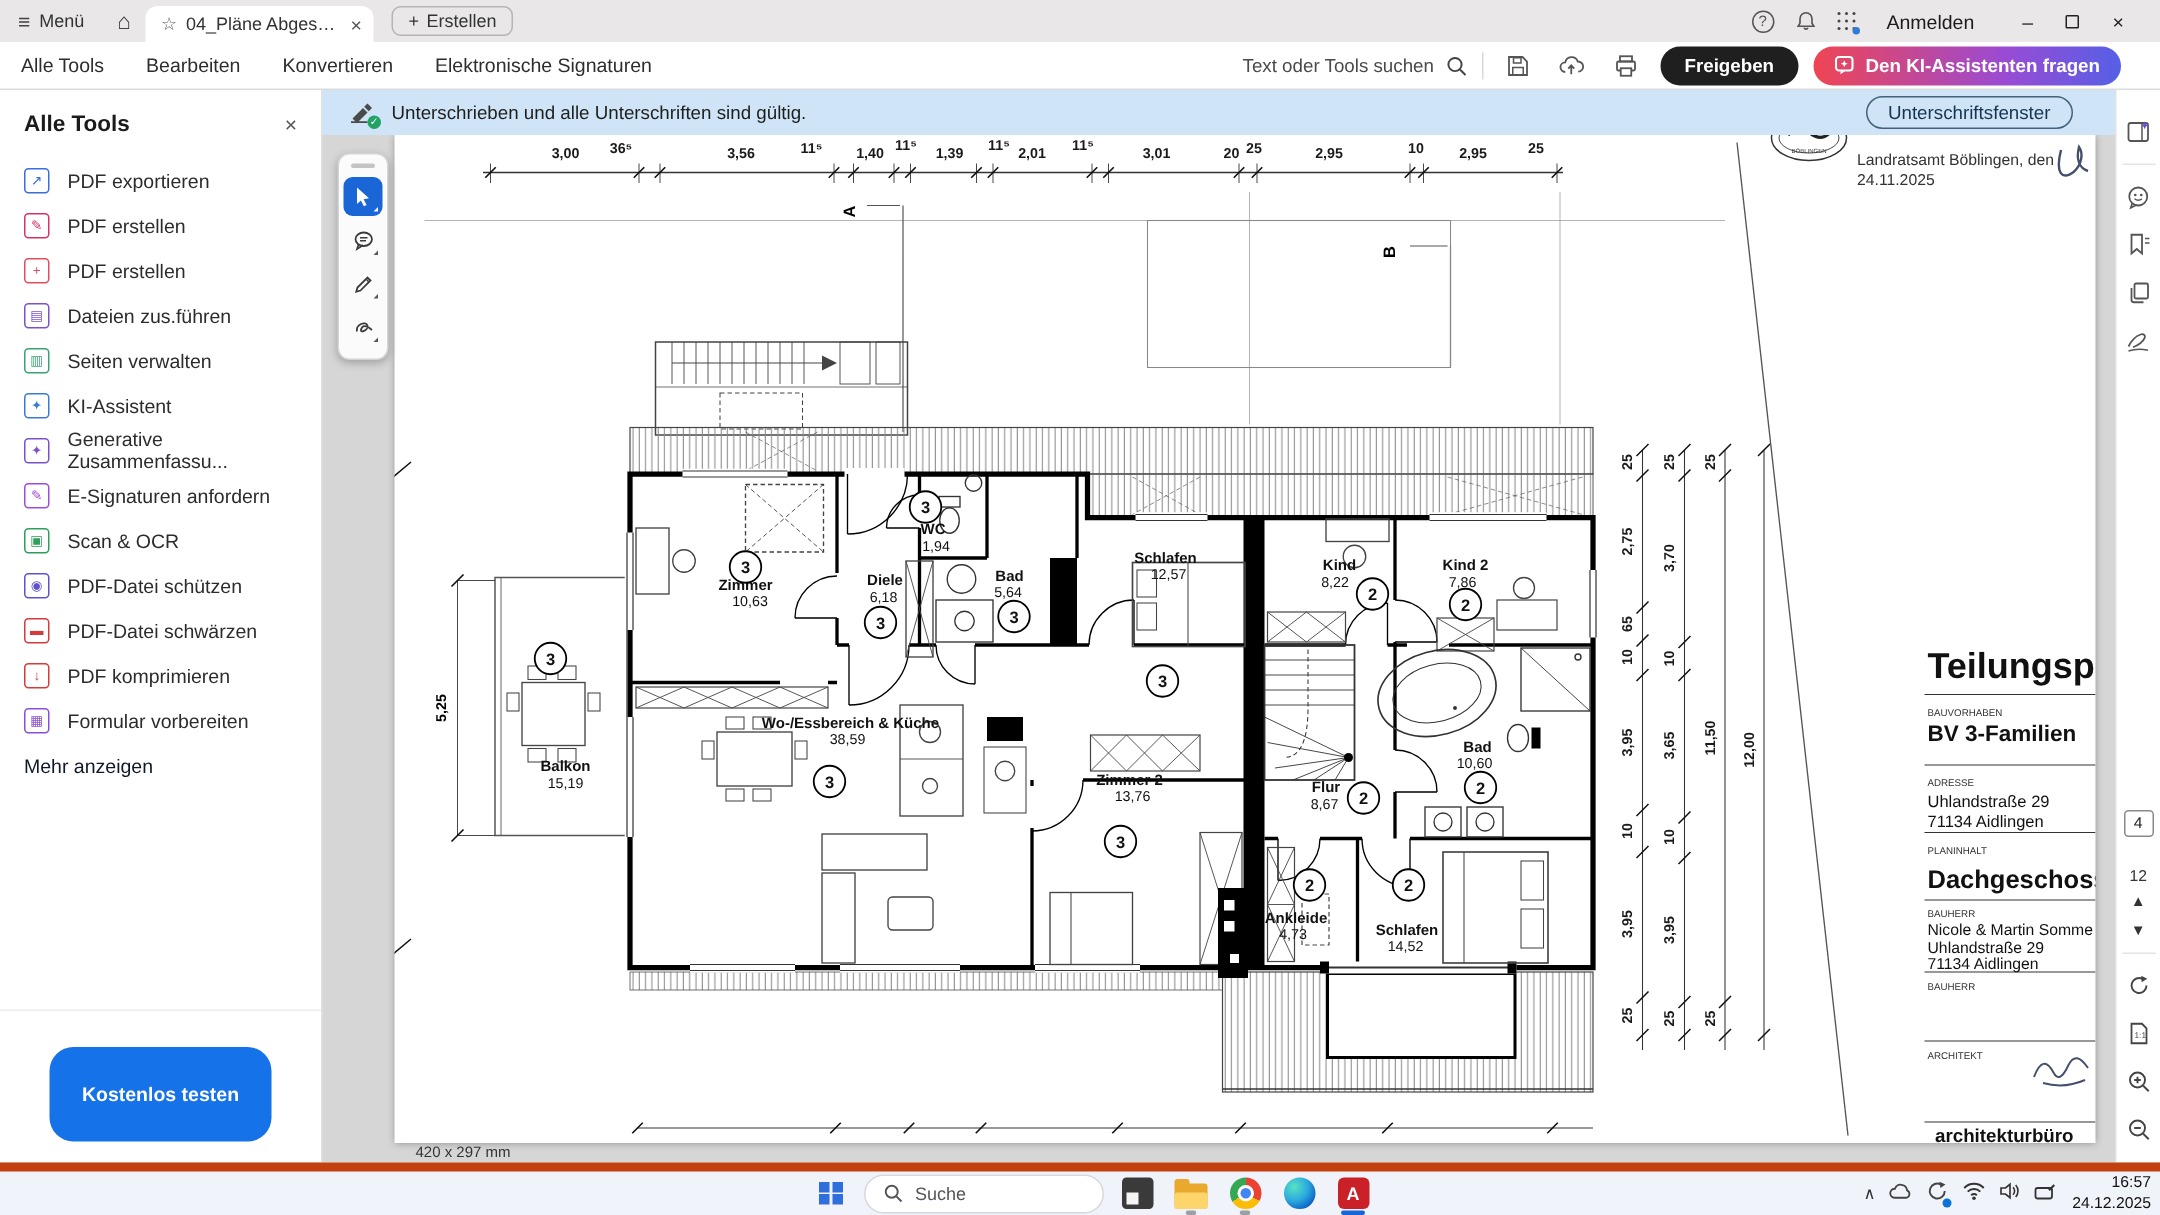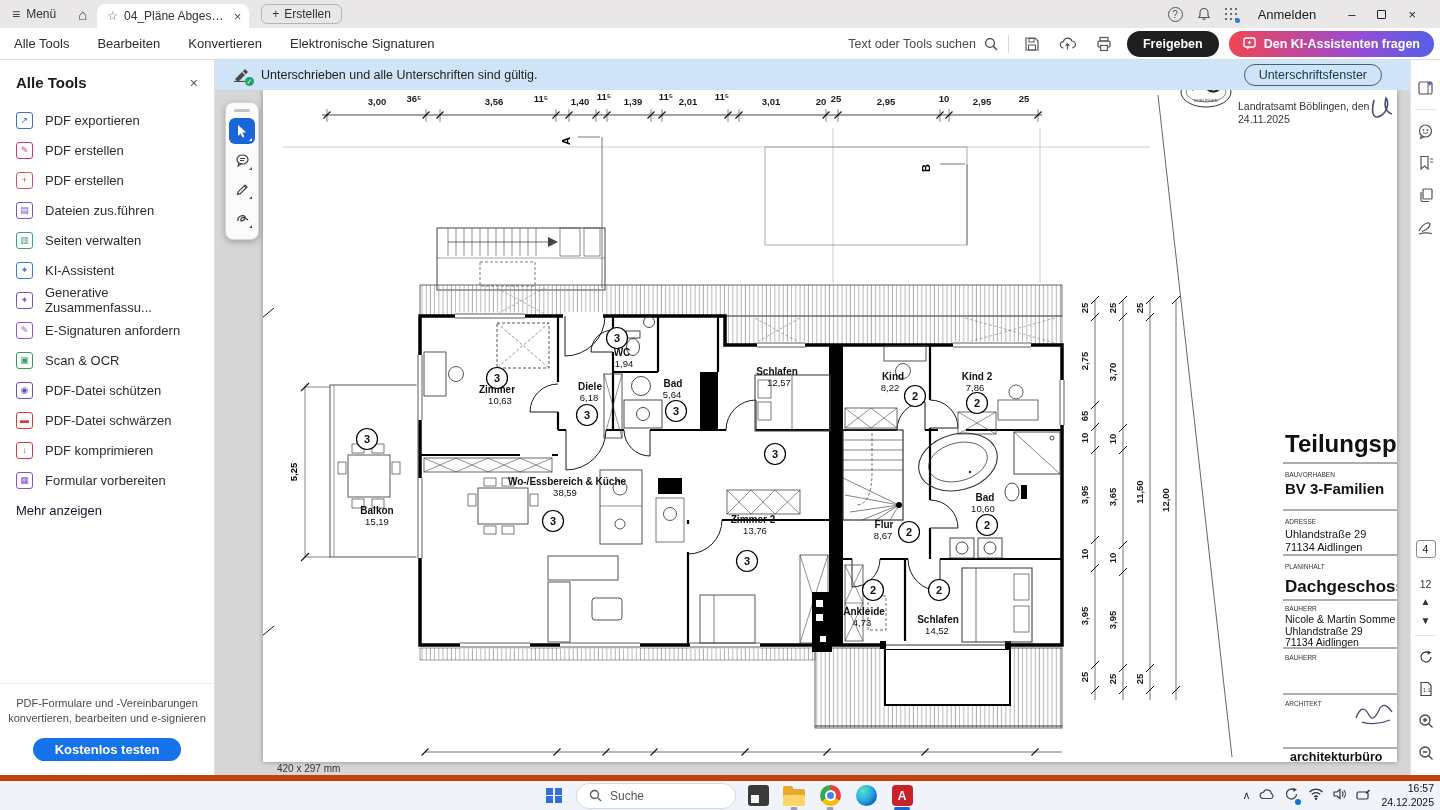--- a/index.html
+++ b/index.html
@@ -27,21 +27,21 @@
   .gridicon .bluedot { position:absolute; right:-2px; bottom:-2px; width:5px; height:5px; background:#2e7cd6; border-radius:50%; }
   .signin { font-size:13px; color:#1b1b1b; margin:0 18px 0 6px; cursor:pointer; }
   .winbtns { display:flex; align-items:center; gap:22px; padding-right:14px; font-size:13px; color:#222; }
   .winbtns span { cursor:pointer; }
   .restore { display:inline-block; width:9px; height:9px; border:1.2px solid #222; border-radius:1px; position:relative; }
 
   
   .menubar { position:absolute; top:28px; left:0; right:0; height:32px; background:#fff; border-bottom:1px solid #dcdcdc; display:flex; align-items:center; }
   .menus { display:flex; align-items:center; }
   .menus .mitem { padding:0 14px; font-size:13px; color:#2d2d2d; cursor:pointer; }
-  .mb-right { margin-left:auto; display:flex; align-items:center; gap:10px; padding-right:4px; }
+  .mb-right { margin-left:auto; display:flex; align-items:center; gap:10px; padding-right:24px; }
   .searchbox { display:flex; align-items:center; gap:8px; color:#4a4a4a; font-size:12.5px; cursor:pointer; }
   .vdiv { width:1px; height:18px; background:#d9d9d9; }
   .icon-btn { width:26px; height:24px; display:flex; align-items:center; justify-content:center; cursor:pointer; }
   .pill-dark { background:#1f1f1f; color:#fff; font-size:12.5px; font-weight:700; border-radius:14px; padding:6px 16px; cursor:pointer; }
   .pill-ai { display:flex; align-items:center; gap:7px; background:linear-gradient(90deg,#ef4553 0%,#9a4bd3 62%,#5560e6 100%); color:#fff; font-size:12.5px; font-weight:700; border-radius:14px; padding:6px 14px; margin-right:2px; cursor:pointer; }
 
   
   .body { position:absolute; top:60px; left:0; right:0; bottom:35px; display:flex; }
   .sidebar { width:215px; background:#fff; border-right:1px solid #e0e0e0; position:relative; }
   .center { flex:1; display:flex; flex-direction:column; min-width:0; }
@@ -52,21 +52,21 @@
   .sb-title { font-size:15px; font-weight:700; color:#1b1b1b; }
   .sb-close { color:#555; font-size:14px; cursor:pointer; }
   .tool-list { padding:8px 0 0 0; }
   .tool-item { display:flex; align-items:center; gap:12px; height:30px; padding:0 16px; cursor:pointer; font-size:13px; color:#2c2c2c; }
   .ticon { width:17px; height:17px; border:1.5px solid currentColor; border-radius:3px; font-size:9px; display:flex; align-items:center; justify-content:center; flex:none; }
   .c0{color:#3b6ce0}.c1{color:#d6336c}.c2{color:#e04f5f}.c3{color:#7a52cc}.c4{color:#3ba272}.c5{color:#3a7bd5}.c6{color:#7a52cc}
   .c7{color:#a14bd6}.c8{color:#2e9e5b}.c9{color:#5f52cc}.c10{color:#d63b3b}.c11{color:#d63b3b}.c12{color:#8a4fd8}
   .more-link { padding:8px 16px; font-size:13px; color:#0f172a; cursor:pointer; }
   .sb-promo { position:absolute; bottom:14px; left:0; right:0; border-top:1px solid #ececec; padding-top:12px; text-align:center; }
   .promo-txt { font-size:11px; color:#4a4a4a; line-height:1.35; }
-  .cta { display:inline-block; margin-top:12px; background:#1672e8; color:#fff; font-size:13px; font-weight:700; border-radius:16px; padding:4px 22px; cursor:pointer; }
+  .cta { display:inline-block; margin-top:12px; background:#1672e8; color:#fff; font-size:13px; font-weight:700; border-radius:16px; padding:24px 22px; cursor:pointer; }
 
   
   .banner { height:30px; background:#cfe4f6; display:flex; align-items:center; padding:0 14px 0 18px; position:relative; flex:none; }
   .banner .msg { font-size:12.5px; color:#1e1e1e; margin-left:10px; }
   .sig-ic { position:relative; width:18px; height:16px; }
   .sig-ic .chk { position:absolute; right:-3px; bottom:-3px; width:9px; height:9px; background:#21a366; border-radius:50%; color:#fff; font-size:7px; line-height:9px; text-align:center; }
   .sig-panel-btn { position:absolute; right:28px; border:1px solid #44617a; border-radius:13px; color:#17344f; font-size:12.5px; padding:3px 14px; cursor:pointer;text-align:right; }
 
   
   .viewer { flex:1; position:relative; background:#d6d6d6; overflow:hidden; }
@@ -262,24 +262,20 @@
             <span class="ticon c11">↓</span>
             <span>PDF komprimieren</span>
           </div>
         <div class="tool-item">
             <span class="ticon c12">▦</span>
             <span>Formular vorbereiten</span>
           </div>
       </div>
       <div class="more-link">Mehr anzeigen</div>
       <div class="sb-promo">
-        <div class="promo-txt">
-          <div>PDF-Formulare und -Vereinbarungen</div>
-          <div>konvertieren, bearbeiten und e-signieren</div>
-        </div>
         <div class="cta">Kostenlos testen</div>
       </div>
     </div>
 
     <div class="center">
       <div class="banner">
         <span class="sig-ic">
           <svg width="18" height="15" viewBox="0 0 18 15">
               <path d="M2 12 L9 5 L12 8 L5 15 Z M9.8 4.2 L12 2 L15 5 L12.8 7.2 Z" fill="#4a4a4a"></path>
               <path d="M1 14.5 H12" stroke="#4a4a4a" stroke-width="1.2"></path>

